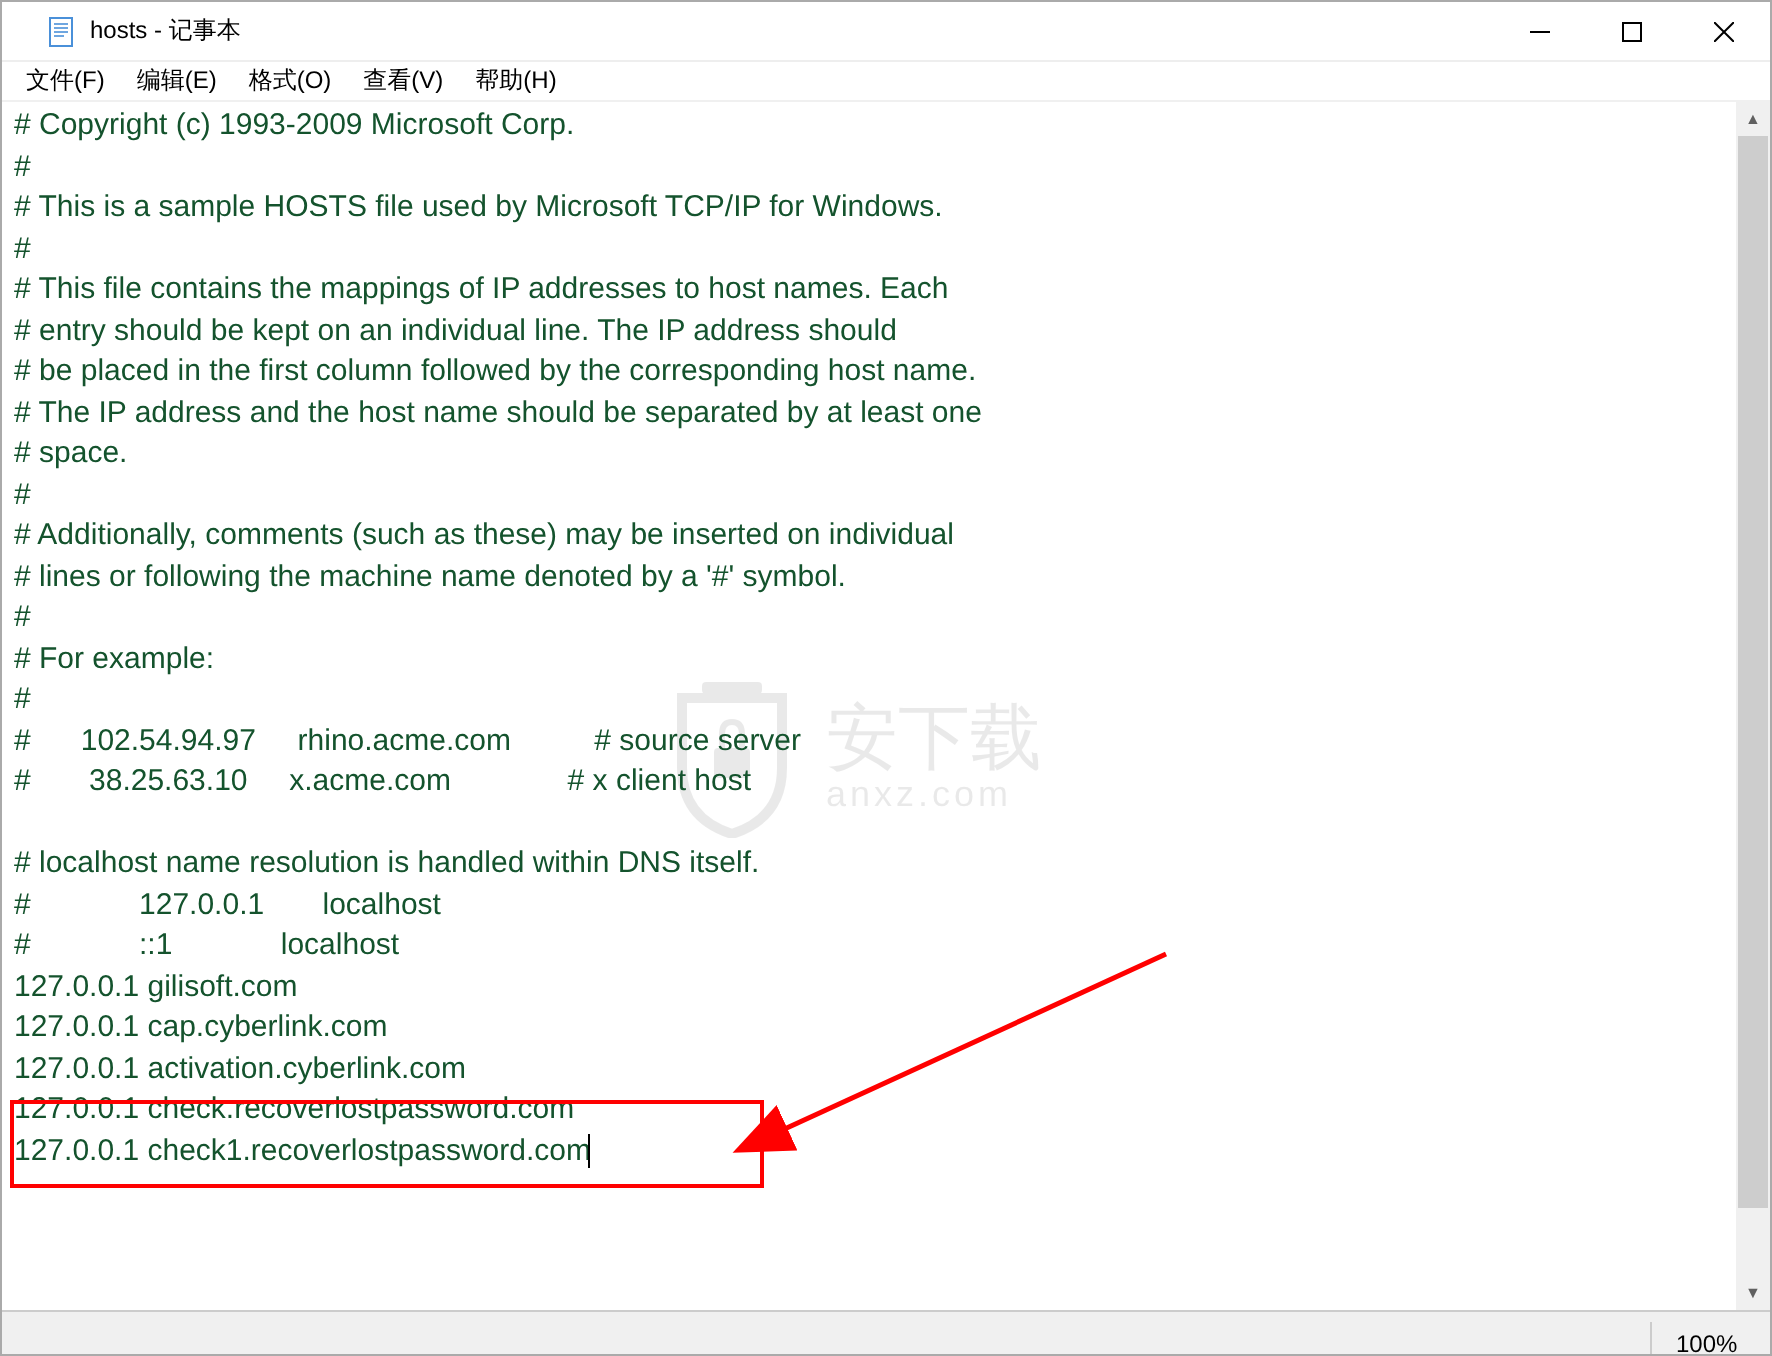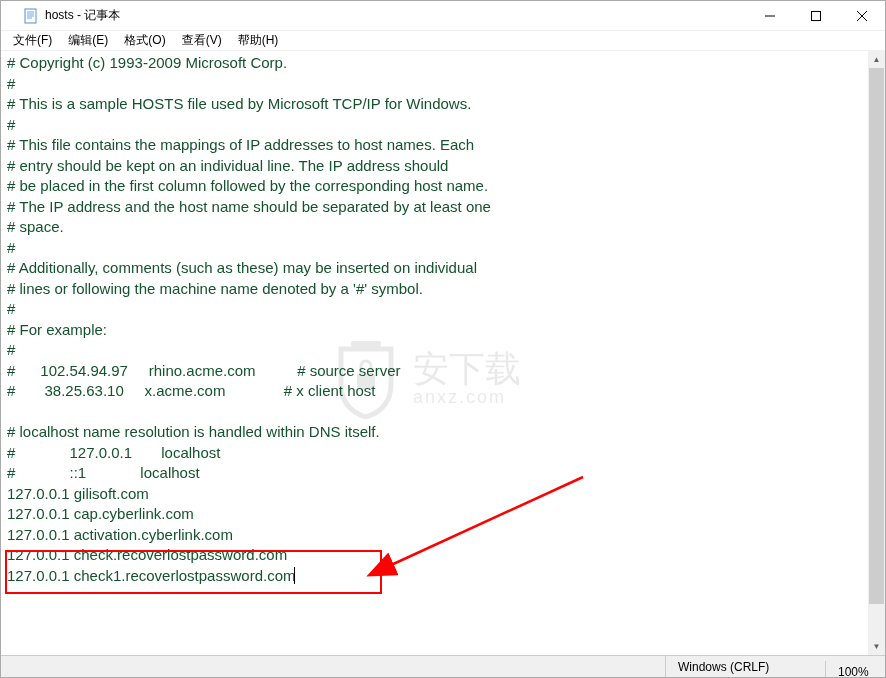--- a/index.html
+++ b/index.html
@@ -275,15 +275,14 @@
   <defs>
     <marker id="arrowhead" markerWidth="12" markerHeight="10" refX="2" refY="5" orient="auto">
       <polygon points="0 0, 12 5, 0 10" fill="#ff0000"></polygon>
     </marker>
   </defs>
   <line id="arrow-line" stroke="#ff0000" stroke-width="2.5" marker-end="url(#arrowhead)" x1="582" y1="476" x2="388" y2="565"></line>
 </svg>
 
 <div class="statusbar">
   <div class="status-spacer"></div>
-  <div class="status-cell" style="min-width:160px;">Windows (CRLF)</div>
   <div class="status-cell" style="min-width:60px;margin-top:10px;">100%</div>
 </div>
 
 </body></html>

